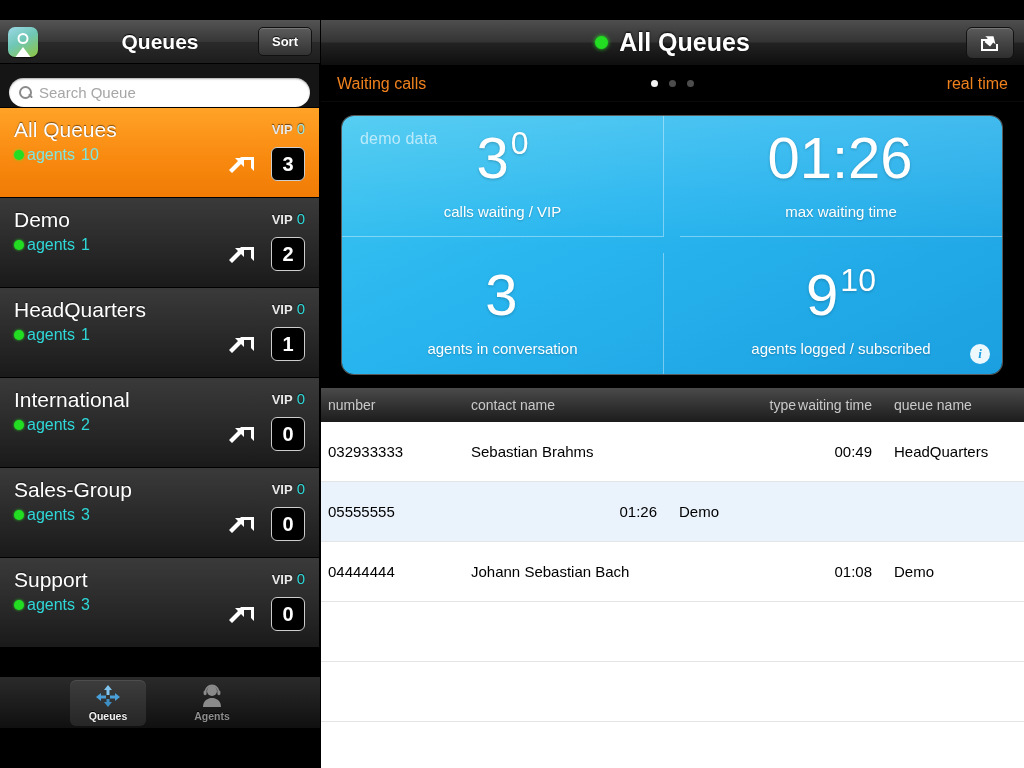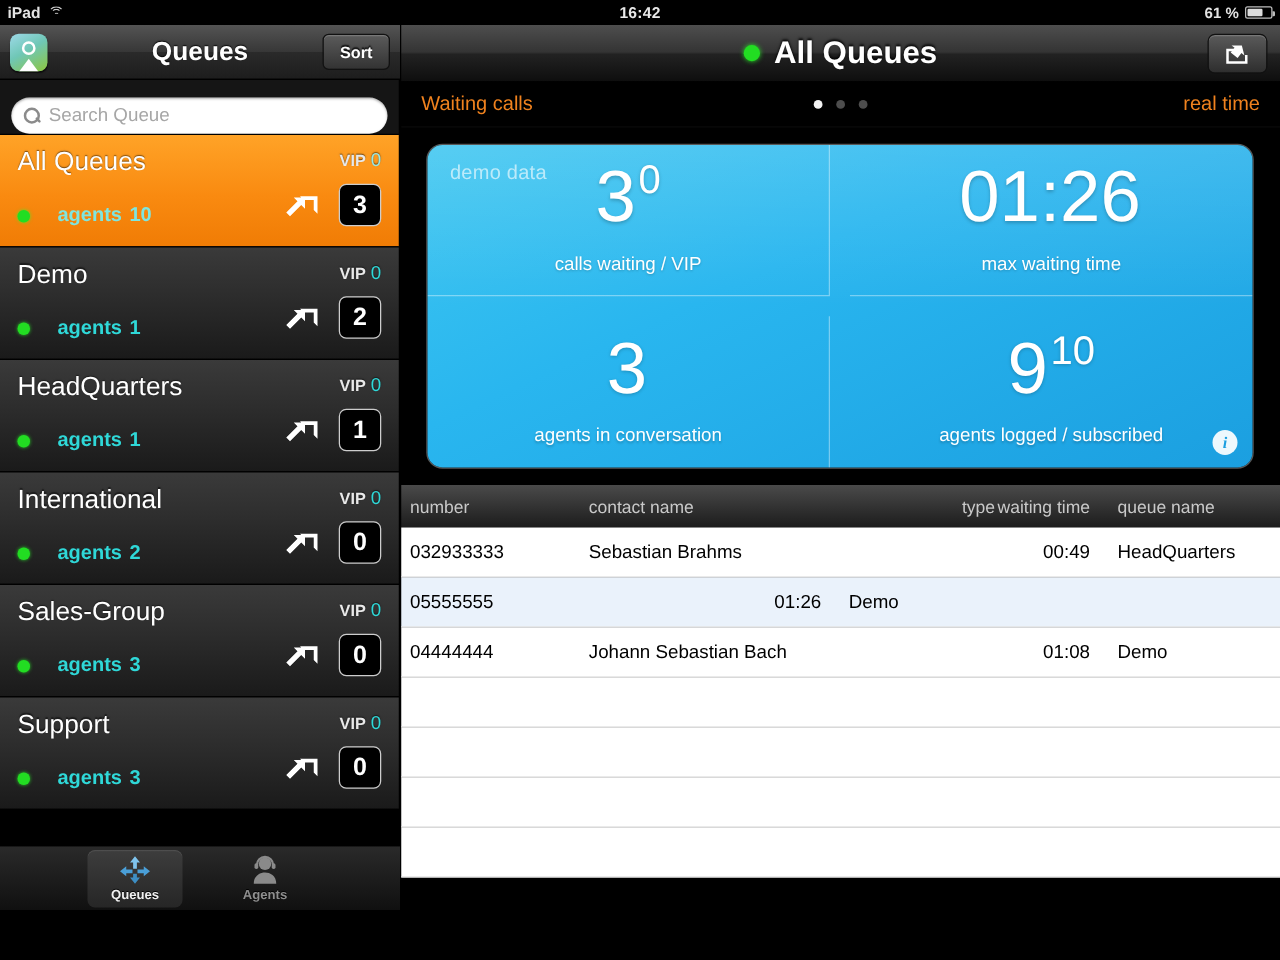--- a/index.html
+++ b/index.html
@@ -109,21 +109,21 @@
     padding:10px 10px 0 14px;
   }
   .q-row.active {
     background:linear-gradient(180deg,#ffa327 0%,#f98a10 55%,#f07c05 100%);
   }
   .q-name {
     font-size:21px; color:#fff; font-weight:normal;
     text-shadow:0 -1px 1px rgba(0,0,0,.55);
     white-space:nowrap; overflow:hidden;
   }
-  .q-sub { display:flex; align-items:center; gap:22px; margin-top:22px;font-weight:bold; }
+  .q-sub { display:flex; align-items:center; gap:3px; margin-top:4px; }
   .q-dot { width:10px; height:10px; border-radius:50%; background:#22dd22;
            box-shadow:0 0 3px rgba(40,255,40,.8); flex:none; }
   .q-agents { font-size:16px; color:#2fd8d8; }
   .q-row.active .q-agents { color:#7ee6e0; }
   .q-agents .num { margin-left:6px; }
   .q-vip {
     position:absolute; right:14px; top:12px; font-size:13px;
     color:#e9e9e9; font-weight:bold; text-shadow:0 -1px 1px rgba(0,0,0,.6);
   }
   .q-vip .v { color:#2fd8d8; font-size:15px; margin-left:4px; font-weight:normal; }
@@ -229,54 +229,37 @@
     font-family:"Liberation Serif", serif;
   }
 
   
   .table { margin-top:14px; width:703px; }
   .thead {
     height:34px; background:linear-gradient(180deg,#4a4a4a,#1c1c1c);
     display:flex; align-items:center; color:#c9c9c9; font-size:14px;
   }
   .trow {
-    height:40px; display:flex; align-items:center; font-size:15px; color:#000;
+    height:60px; display:flex; align-items:center; font-size:15px; color:#000;
     background:#fff; border-bottom:1px solid #e4e4e4;
   }
   .trow.alt { background:#eaf2fb; }
   .trow.blank { color:transparent; }
   .c-num  { width:150px; padding-left:7px; }
   .c-name { width:215px; }
   .c-type { width:110px; text-align:right; }
   .c-wait { width:80px;  text-align:right; padding-right:4px; }
   .c-queue{ flex:1; padding-left:18px; }
   .thead .c-queue { padding-left:18px; }
 </style>
 </head>
 <body>
 
 <div class="screen">
 
-  <div class="statusbar">
-    <div class="sb-left">
-      <span class="sb-carrier">iPad</span>
-      <span class="wifi-ico">
-          <i></i>
-          <i></i>
-          <i></i>
-        </span>
-    </div>
-    <div class="sb-center">16:42</div>
-    <div class="sb-right">
-      <span>61 %</span>
-      <span class="batt">
-          <span></span>
-        </span>
-    </div>
-  </div>
 
   <div class="sidebar">
 
     <div class="side-nav">
       <div class="app-logo">
         <span class="ring"></span>
           <span class="mm"></span>
       </div>
       <div class="side-title">Queues</div>
       <div class="sort-btn">Sort</div>

